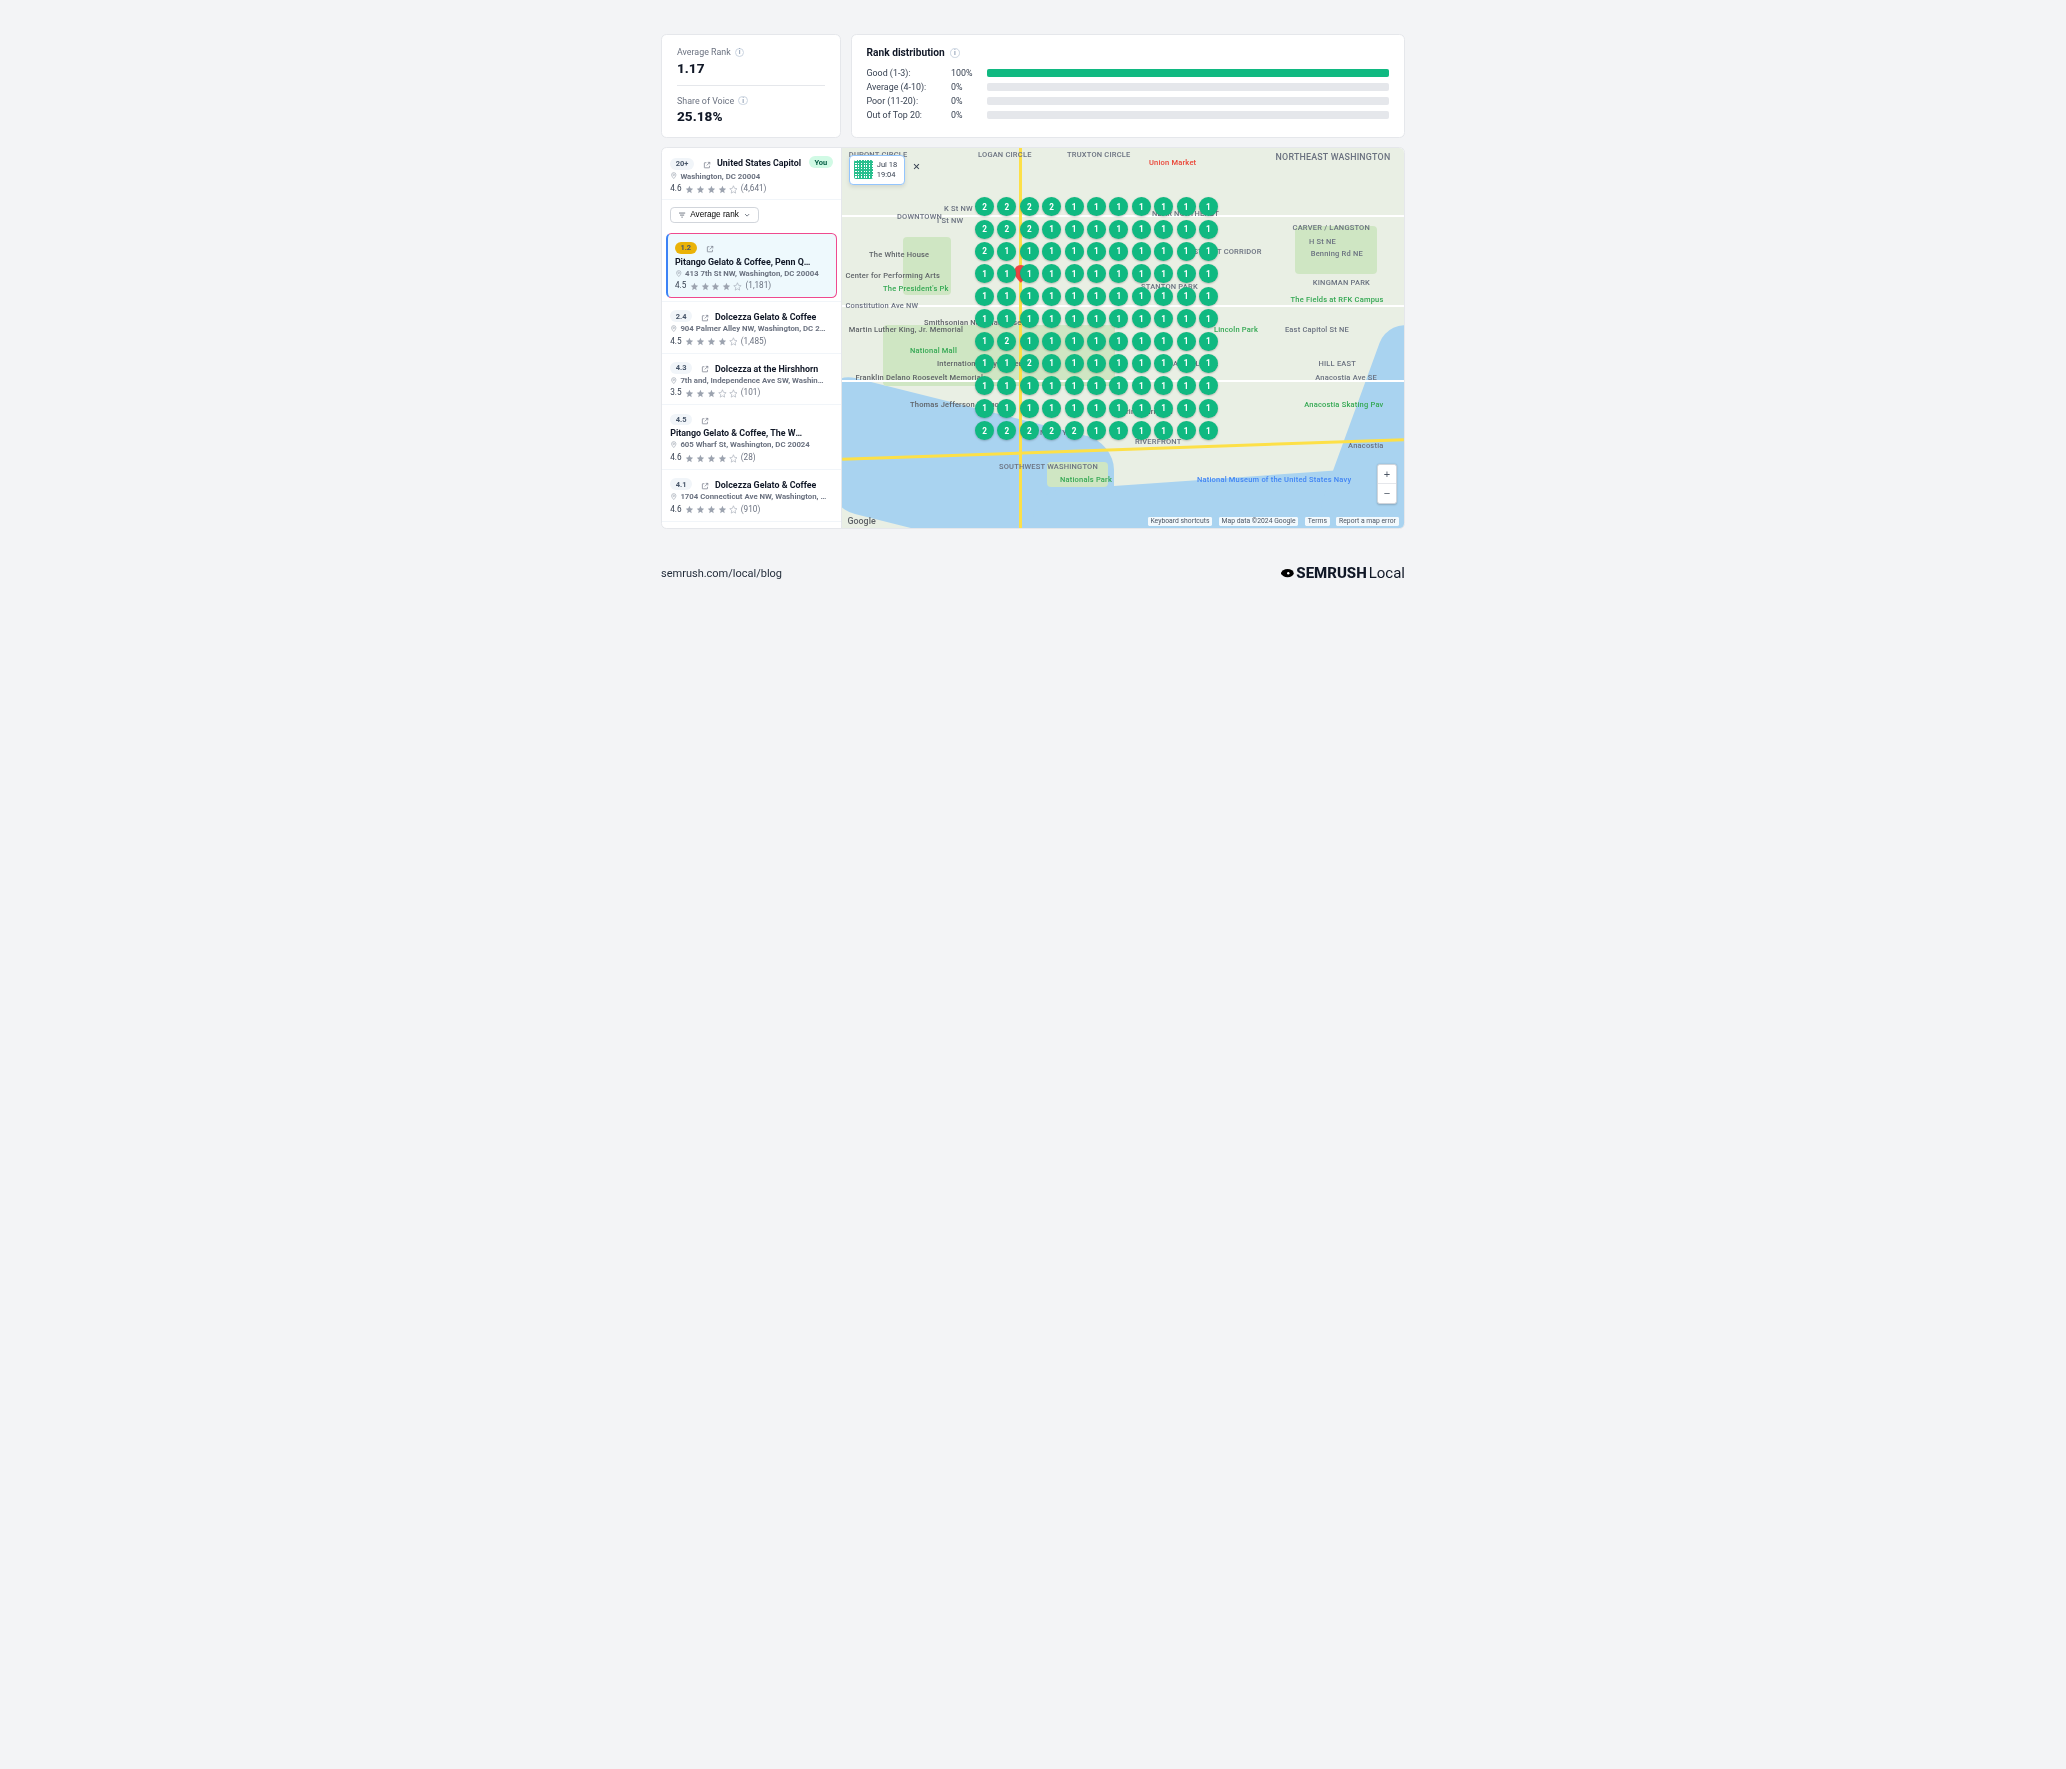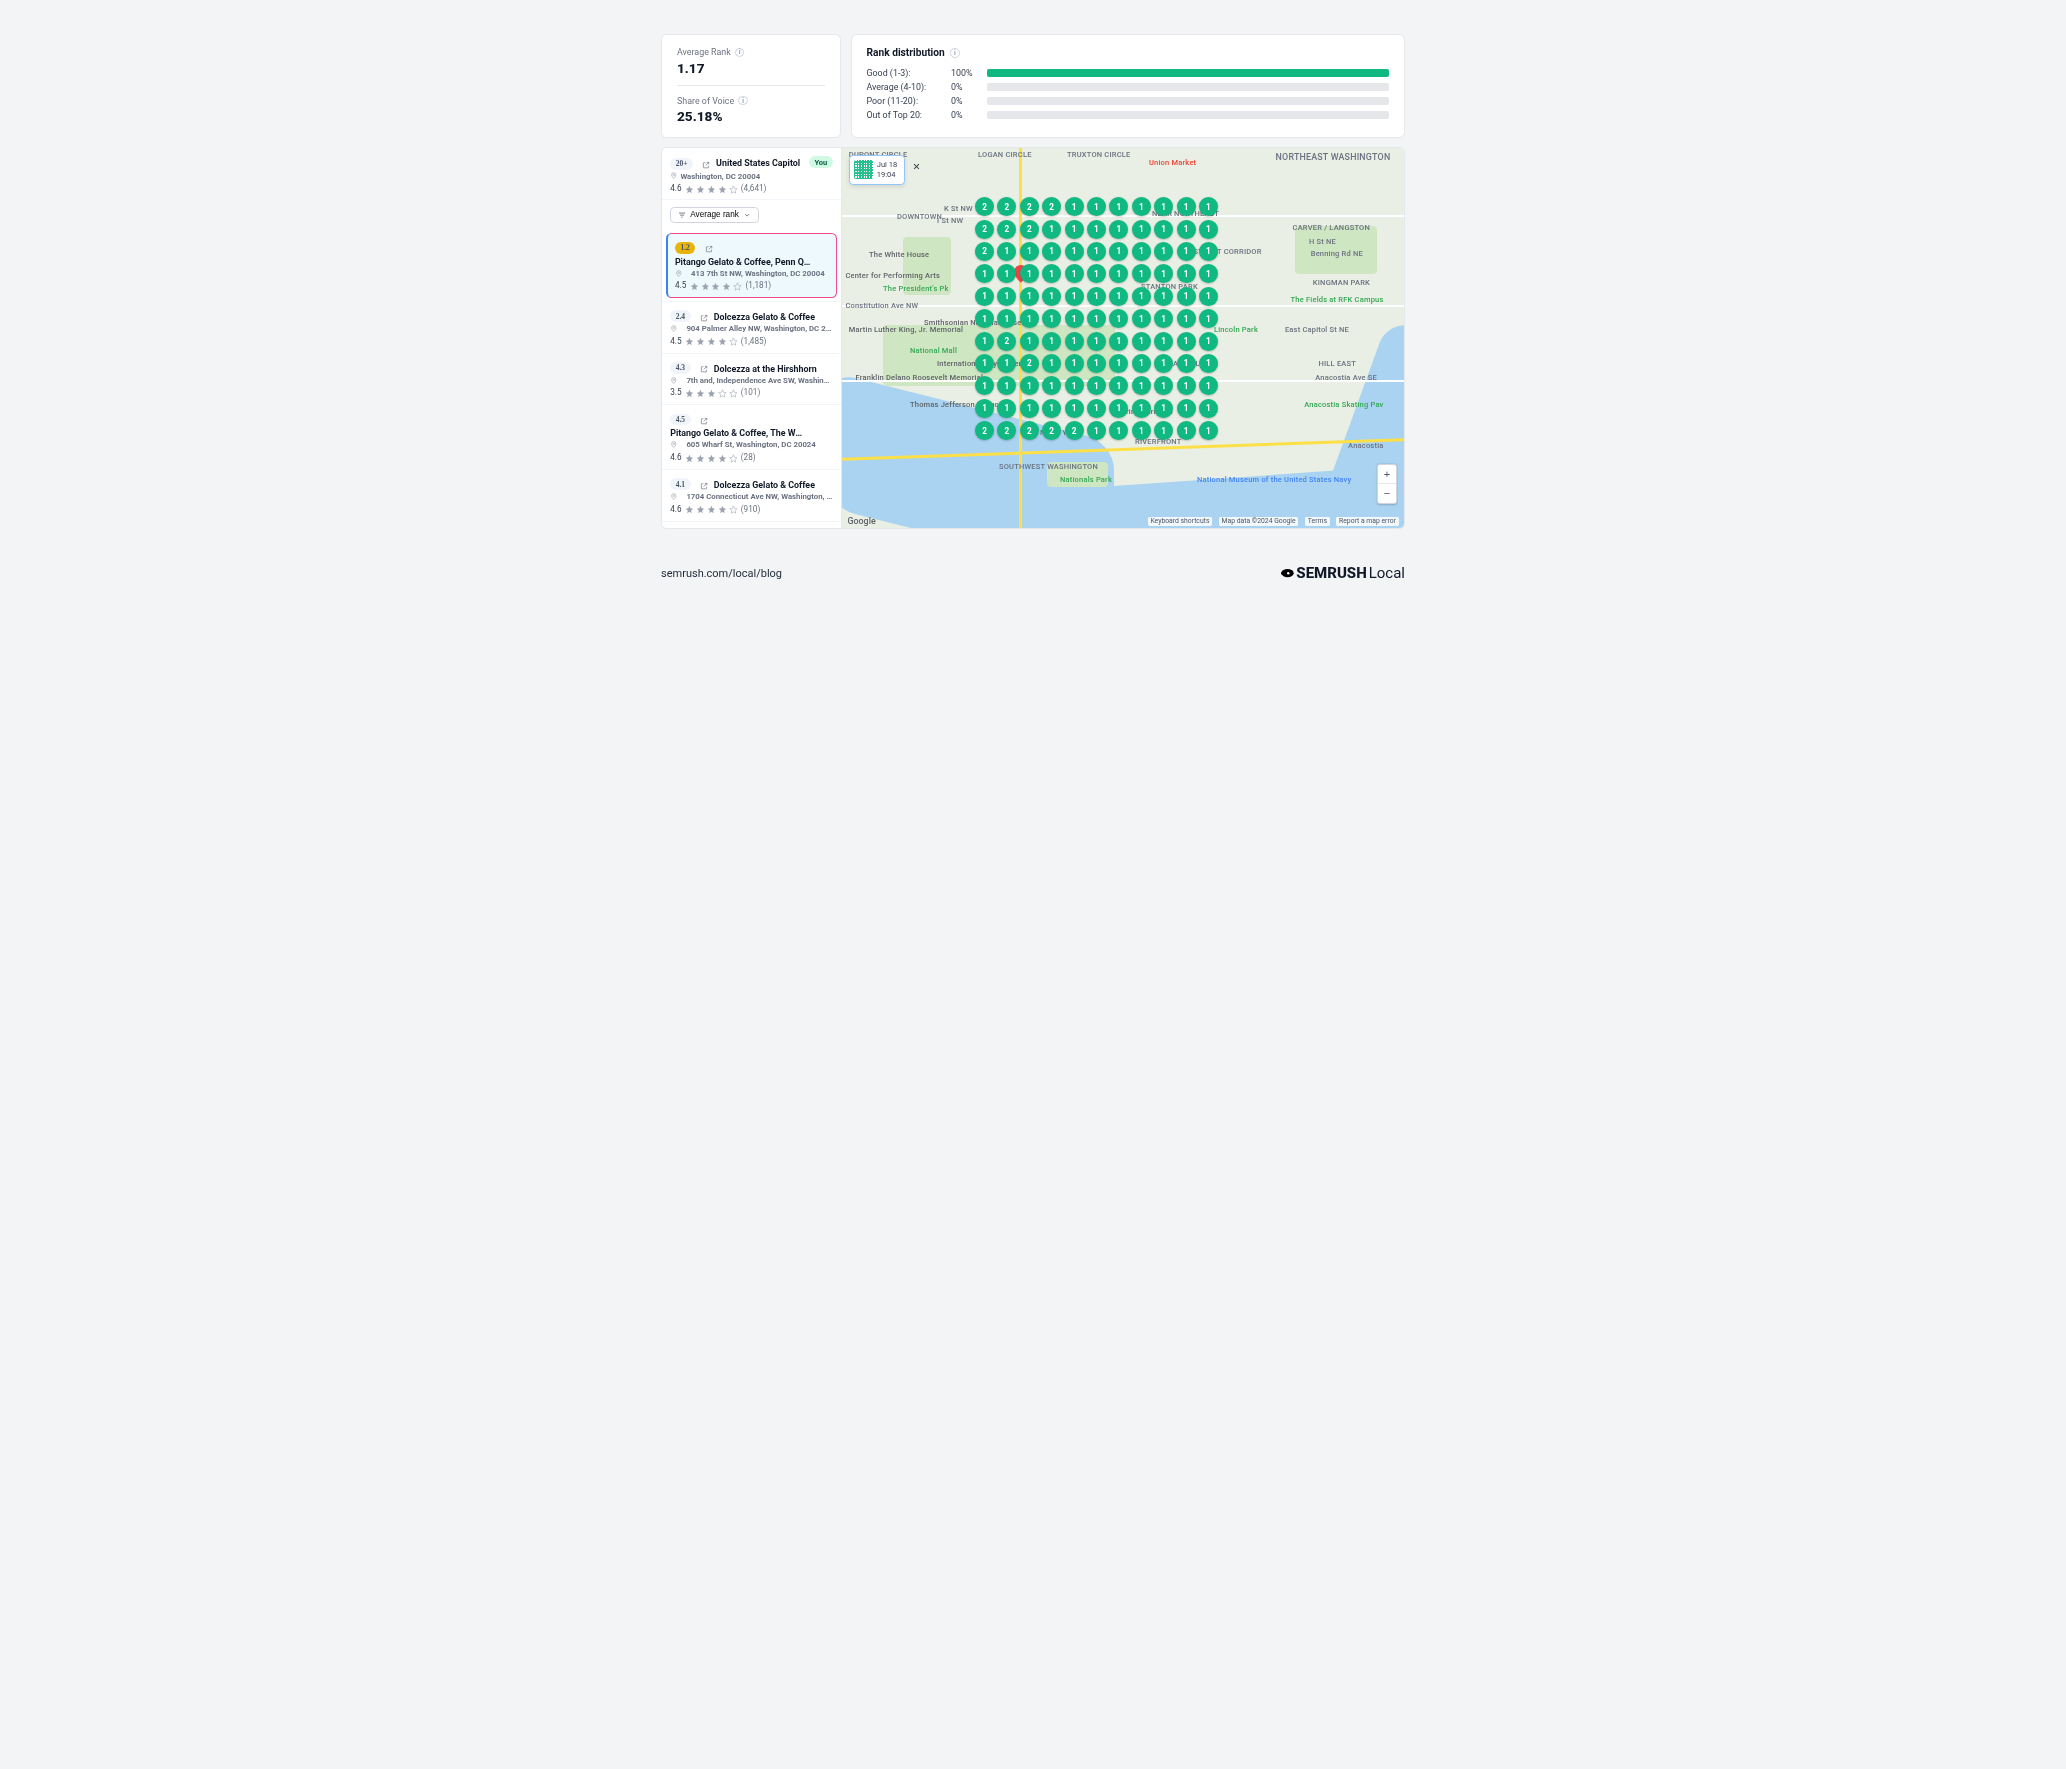--- a/index.html
+++ b/index.html
@@ -16,21 +16,21 @@
   .info-icon { display:inline-flex; width:9.5px; height:9.5px; border-radius:50%; border:0.7px solid #cbd5e1; color:#94a3b8; font-size:6.8px; align-items:center; justify-content:center; font-weight:bold; }
   .rank-title { font-size:10.2px; font-weight:700; display:flex; align-items:center; gap:5.5px; margin-bottom:9.5px;}
   .dist-row { display:flex; align-items:center; gap:9.5px; margin:4.1px 0; font-size:8.9px;}
   .dist-label { width:75px; color:#374151;}
   .dist-pct { width:26px; text-align:left; color:#374151;}
   .dist-bar { flex:1; height:8.2px; background:#e5e7eb; border-radius:2px; position:relative; overflow:hidden;}
   .dist-bar .fill { position:absolute; left:0; top:0; bottom:0; background:#10b981; }
   .main { display:flex; gap:0; background:#fff; border:0.7px solid #e5e7eb; border-radius:5.5px; overflow:hidden; height: 382px;}
   .sidebar { width: 180px; border-right:0.7px solid #e5e7eb; overflow-y:auto; position:relative; }
   .sb-header { padding:8.2px 8.2px 5.5px; border-bottom:0.7px solid #f1f5f9; position:relative;}
-  .badge { display:inline-block; background:#f1f5f9; border-radius:6.8px; padding:1.4px 5.5px; font-size:7.5px; font-weight:700; color:#475569; margin-right:4.1px;font-family:Liberation Serif, serif;}
+  .badge { display:inline-block; background:#f1f5f9; border-radius:6.8px; padding:1.4px 5.5px; font-size:7.5px; font-weight:700; color:#475569; margin-right:4.1px;}
   .you-badge { position:absolute; right:8.2px; top:8.2px; background:#d1fae5; color:#065f46; border-radius:6.8px; padding:1.4px 5.5px; font-size:7.5px; font-weight:700;}
   .sb-name { font-size:8.9px; font-weight:700; display:inline; }
   .ext-icon { display:inline-block; width:8.2px; height:8.2px; vertical-align:middle; margin:0 2.7px; }
   .ext-icon svg { width:8.2px; height:8.2px; stroke:#6b7280; fill:none; stroke-width:2;}
   .sb-sub { font-size:7.8px; color:#6b7280; margin-top:2px; display:flex; align-items:center; gap:2.7px;font-weight:bold;}
   .pin-icon { width:7.5px; height:7.5px; flex-shrink:0; }
   .pin-icon svg { width:7.5px; height:7.5px; stroke:#9ca3af; fill:none; stroke-width:2;}
   .stars { display:flex; align-items:center; gap:2px; margin-top:2.7px;}
   .stars .val { font-size:8.2px; color:#374151; margin-right:1.4px;}
   .stars .count { font-size:8.2px; color:#6b7280; margin-left:1.4px;}
@@ -68,21 +68,21 @@
   .map-ctrl button:first-child { border-bottom:0.7px solid #e5e7eb;}
   .map-footer { position:absolute; bottom:0; right:0; left:0; display:flex; justify-content:flex-end; gap:6.8px; padding:2px 5.5px; font-size:6.8px; color:#4b5563; }
   .map-footer span { background:rgba(255,255,255,0.85); padding:0.7px 2.7px; border-radius:1.4px;}
   .map-footer .glogo { position:absolute; left:5.5px; bottom:2px; font-size:8.9px; font-weight:500; color:#5f6368; background:none; padding:0;}
   .footer { display:flex; justify-content:space-between; align-items:center; margin-top:35px; }
   .footer-url { font-size:11px; color:#1f2937; }
   .brand { display:flex; align-items:center; gap:2px; font-size:15px; font-weight:400;}
   .brand strong { font-weight:800;}
   .brand svg { width:16.4px; height:16.4px;}
   .truncate { white-space:nowrap; overflow:hidden; text-overflow:ellipsis; max-width:136px; display:inline-block; vertical-align:bottom;}
-  .sb-sub .truncate { max-width: 147px; margin-left: 6px; }
+  .sb-sub .truncate { max-width: 147px; }
 </style>
 </head>
 <body>
 
 <div class="page">
 
   <div class="cards">
     <div class="card small">
       <div class="metric-label">
         <span>Average Rank</span>

